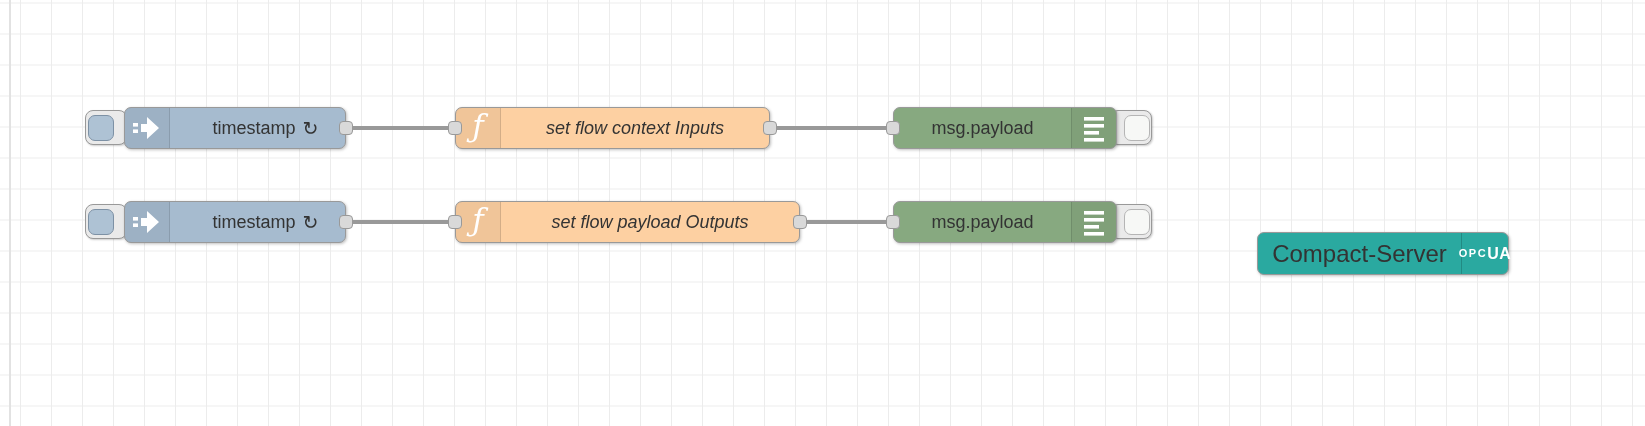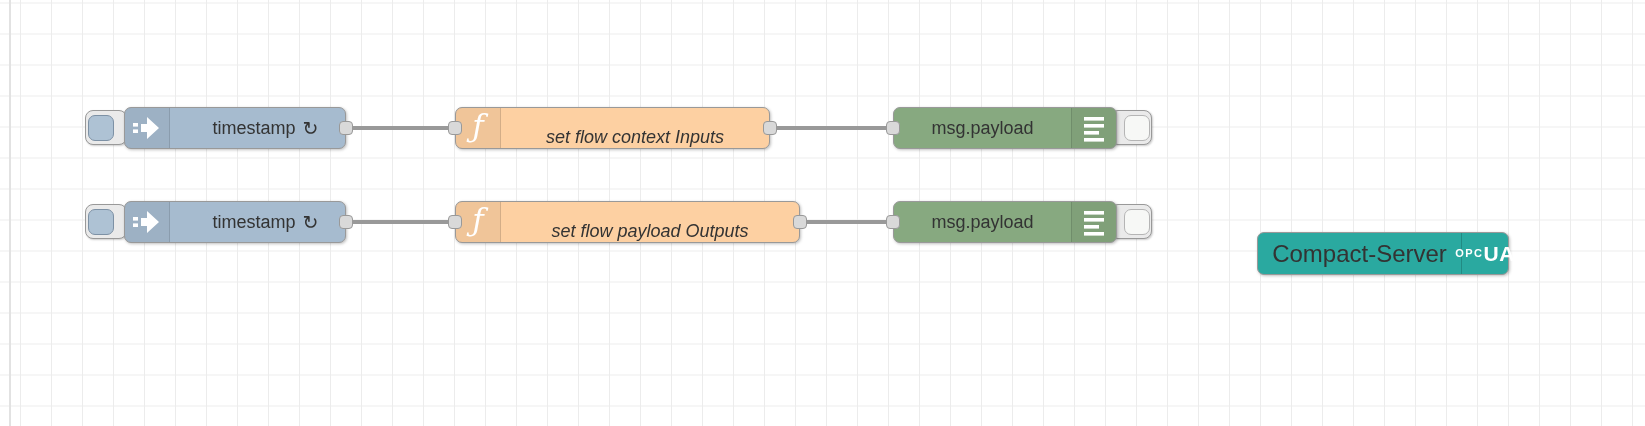--- a/index.html
+++ b/index.html
@@ -39,21 +39,21 @@
     width:44px;flex:0 0 44px;
     background:rgba(0,0,0,0.05);
     display:flex;align-items:center;justify-content:center;
   }
   .icon-section.left{border-right:1px solid rgba(0,0,0,0.12);border-radius:5px 0 0 5px;}
   .icon-section.right{border-left:1px solid rgba(0,0,0,0.12);border-radius:0 5px 5px 0;}
   .node-label{
     flex:1;display:flex;align-items:center;justify-content:center;
     font-size:18px;color:#333;white-space:nowrap;overflow:hidden;
   }
-  .node-label.italic{font-style:italic;align-items:flex-end;}
+  .node-label.italic{font-style:italic;}
   .repeat-glyph{margin-left:7px;font-size:19px;color:#333;}
   .fn-glyph{
     font-family:"DejaVu Serif", serif;font-style:italic;
     font-size:31px;color:#ffffff;line-height:1;transform:translateY(-2px);
   }
   .port{
     position:absolute;width:14px;height:14px;z-index:4;
     background:#d9d9d9;border:1.5px solid #999;border-radius:4px;
     box-sizing:border-box;
   }
@@ -72,21 +72,21 @@
     width:26px;height:26px;border-radius:7px;margin-left:11px;
     background:#f7f8f6;border:1.5px solid #b5b5b5;box-sizing:border-box;
   }
   .opcua-badge{
     width:46px;flex:0 0 46px;
     border-left:1.5px solid rgba(0,0,0,0.18);
     display:flex;flex-direction:row;align-items:center;justify-content:center;
     color:#ffffff;font-weight:bold;line-height:1;
   }
   .opcua-badge .l1{font-size:11px;letter-spacing:1.5px;margin-bottom:1px;}
-  .opcua-badge .l2{font-size:21px;letter-spacing:0.5px;}
+  .opcua-badge .l2{font-size:16px;letter-spacing:0.5px;}
   .server-label{font-size:24px;color:#333;}
   svg{display:block;}
 </style>
 </head>
 <body>
 
 <div class="canvas">
   <div class="canvas-edge"></div>
 
   <div class="wire" style="left:346px;top:126px;width:109px"></div>

